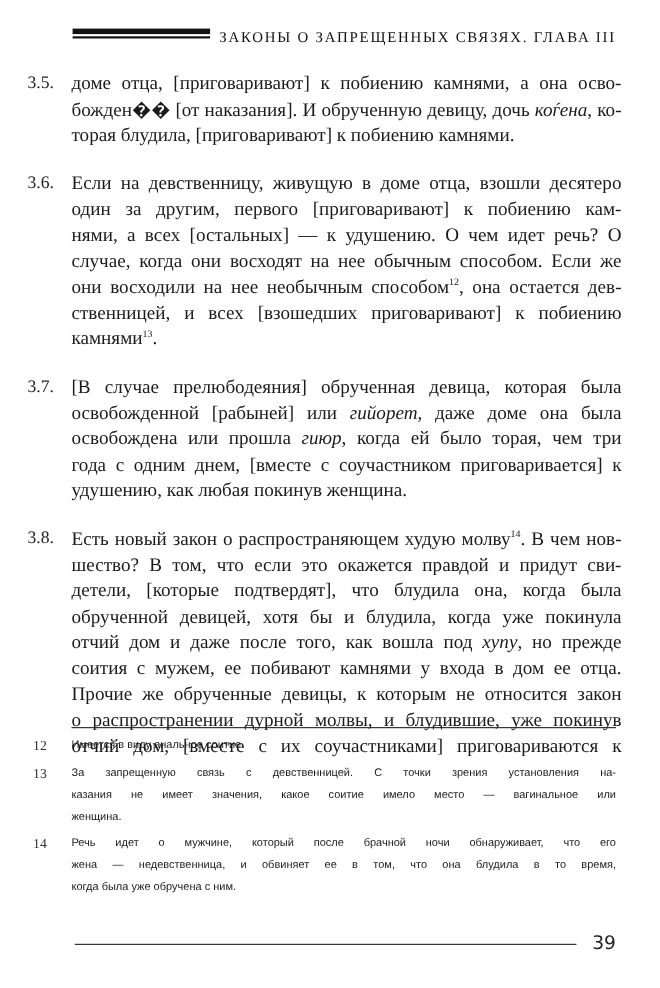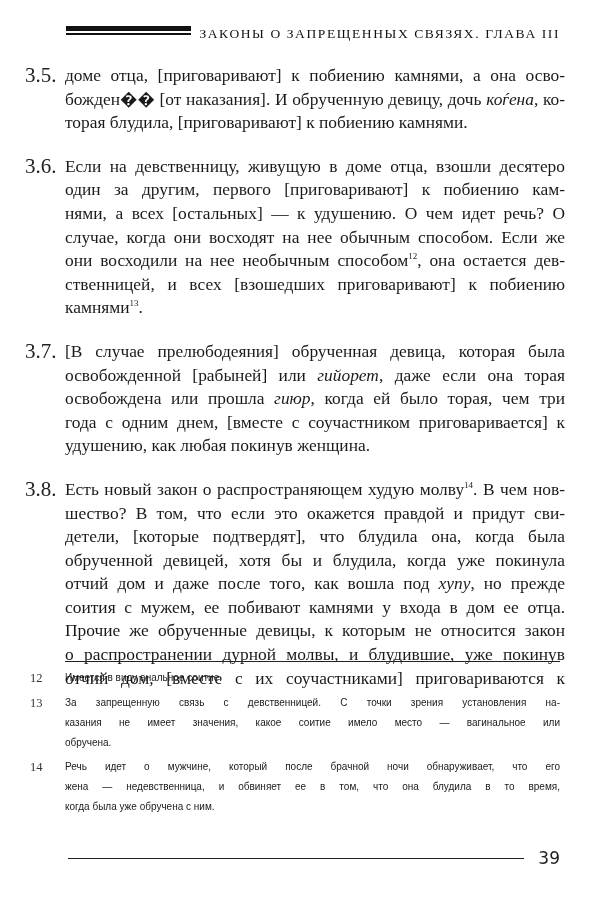--- a/index.html
+++ b/index.html
@@ -18,21 +18,21 @@
     box-sizing: border-box;
   }
   .head-title {
     font-family: "Liberation Serif", serif;
     font-size: 13.5px; letter-spacing: 1.6px; color: #111; white-space: nowrap;
   }
   .main { position: absolute; top: 64px; left: 25px; width: 540px; }
   .para { display: flex; margin-bottom: 20px; }
   .para-num {
     width: 40px; flex: none; font-family: "Liberation Serif", serif;
-    font-size: 21px; line-height: 23.5px; color: #222;
+    font-size: 16px; line-height: 23.5px; color: #222;
   }
   .para-text {
     flex: 1; font-family: "Liberation Serif", serif;
     font-size: 17.4px; line-height: 23.6px; text-align: justify;
     hyphens: manual;
   }
   .para-text .line { display: block; text-align: justify; text-align-last: justify; white-space: nowrap; overflow: visible; }
   .para-text .line.last { text-align-last: left; }
   i { font-style: italic; }
   sup { font-size: 9px; vertical-align: 7px; line-height: 0; }
@@ -88,21 +88,21 @@
       <span class="line"><span>они восходили на нее необычным способом</span><sup>12</sup><span>, она остается дев-</span></span>
       <span class="line">ственницей, и всех [взошедших приговаривают] к побиению</span>
       <span class="line last"><span>камнями</span><sup>13</sup><span>.</span></span>
     </div>
   </section>
 
   <section class="para">
     <div class="para-num">3.7.</div>
     <div class="para-text">
       <span class="line">[В случае прелюбодеяния] обрученная девица, которая была</span>
-      <span class="line"><span>освобожденной [рабыней] или </span><i>гийорет</i><span>, даже если она торая</span></span>
+      <span class="line"><span>освобожденной [рабыней] или </span><i>гийорет</i><span>, даже доме она была</span></span>
       <span class="line"><span>освобождена или прошла </span><i>гиюр</i><span>, когда ей было торая, чем три</span></span>
       <span class="line">года с одним днем, [вместе с соучастником приговаривается] к</span>
       <span class="line last">удушению, как любая покинув женщина.</span>
     </div>
   </section>
 
   <section class="para">
     <div class="para-num">3.8.</div>
     <div class="para-text">
       <span class="line"><span>Есть новый закон о распространяющем худую молву</span><sup>14</sup><span>. В чем нов-</span></span>
@@ -125,21 +125,21 @@
     <div class="fn-num">12</div>
     <div class="fn-text">
       <span class="line last">Имеется в виду анальное соитие.</span>
     </div>
   </div>
   <div class="fn">
     <div class="fn-num">13</div>
     <div class="fn-text">
       <span class="line">За запрещенную связь с девственницей. С точки зрения установления на-</span>
       <span class="line">казания не имеет значения, какое соитие имело место — вагинальное или</span>
-      <span class="line last">обручена.</span>
+      <span class="line last">женщина.</span>
     </div>
   </div>
   <div class="fn">
     <div class="fn-num">14</div>
     <div class="fn-text">
       <span class="line">Речь идет о мужчине, который после брачной ночи обнаруживает, что его</span>
       <span class="line">жена — недевственница, и обвиняет ее в том, что она блудила в то время,</span>
       <span class="line last">когда была уже обручена с ним.</span>
     </div>
   </div>

